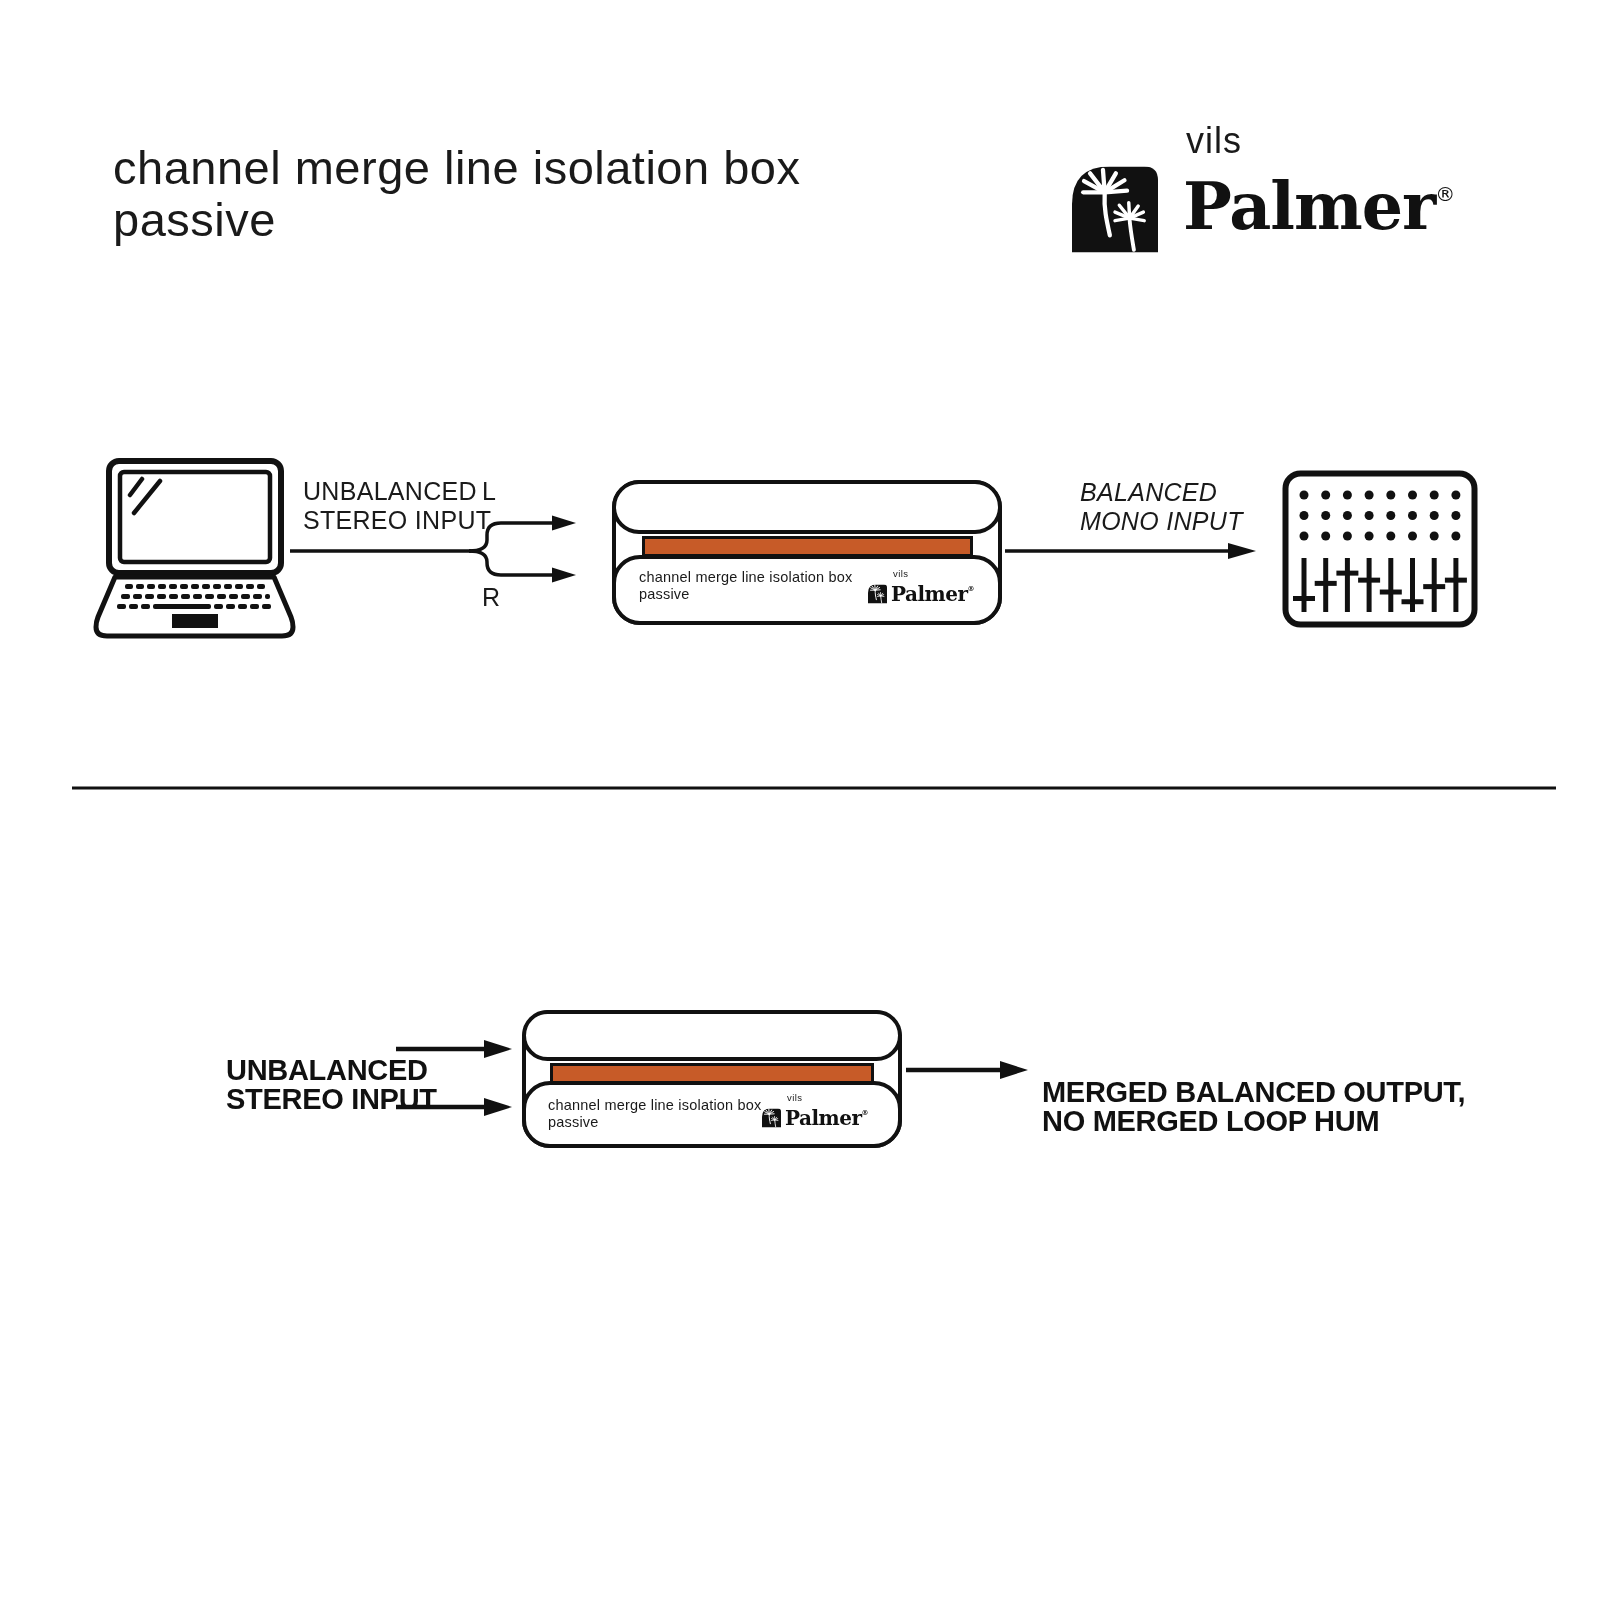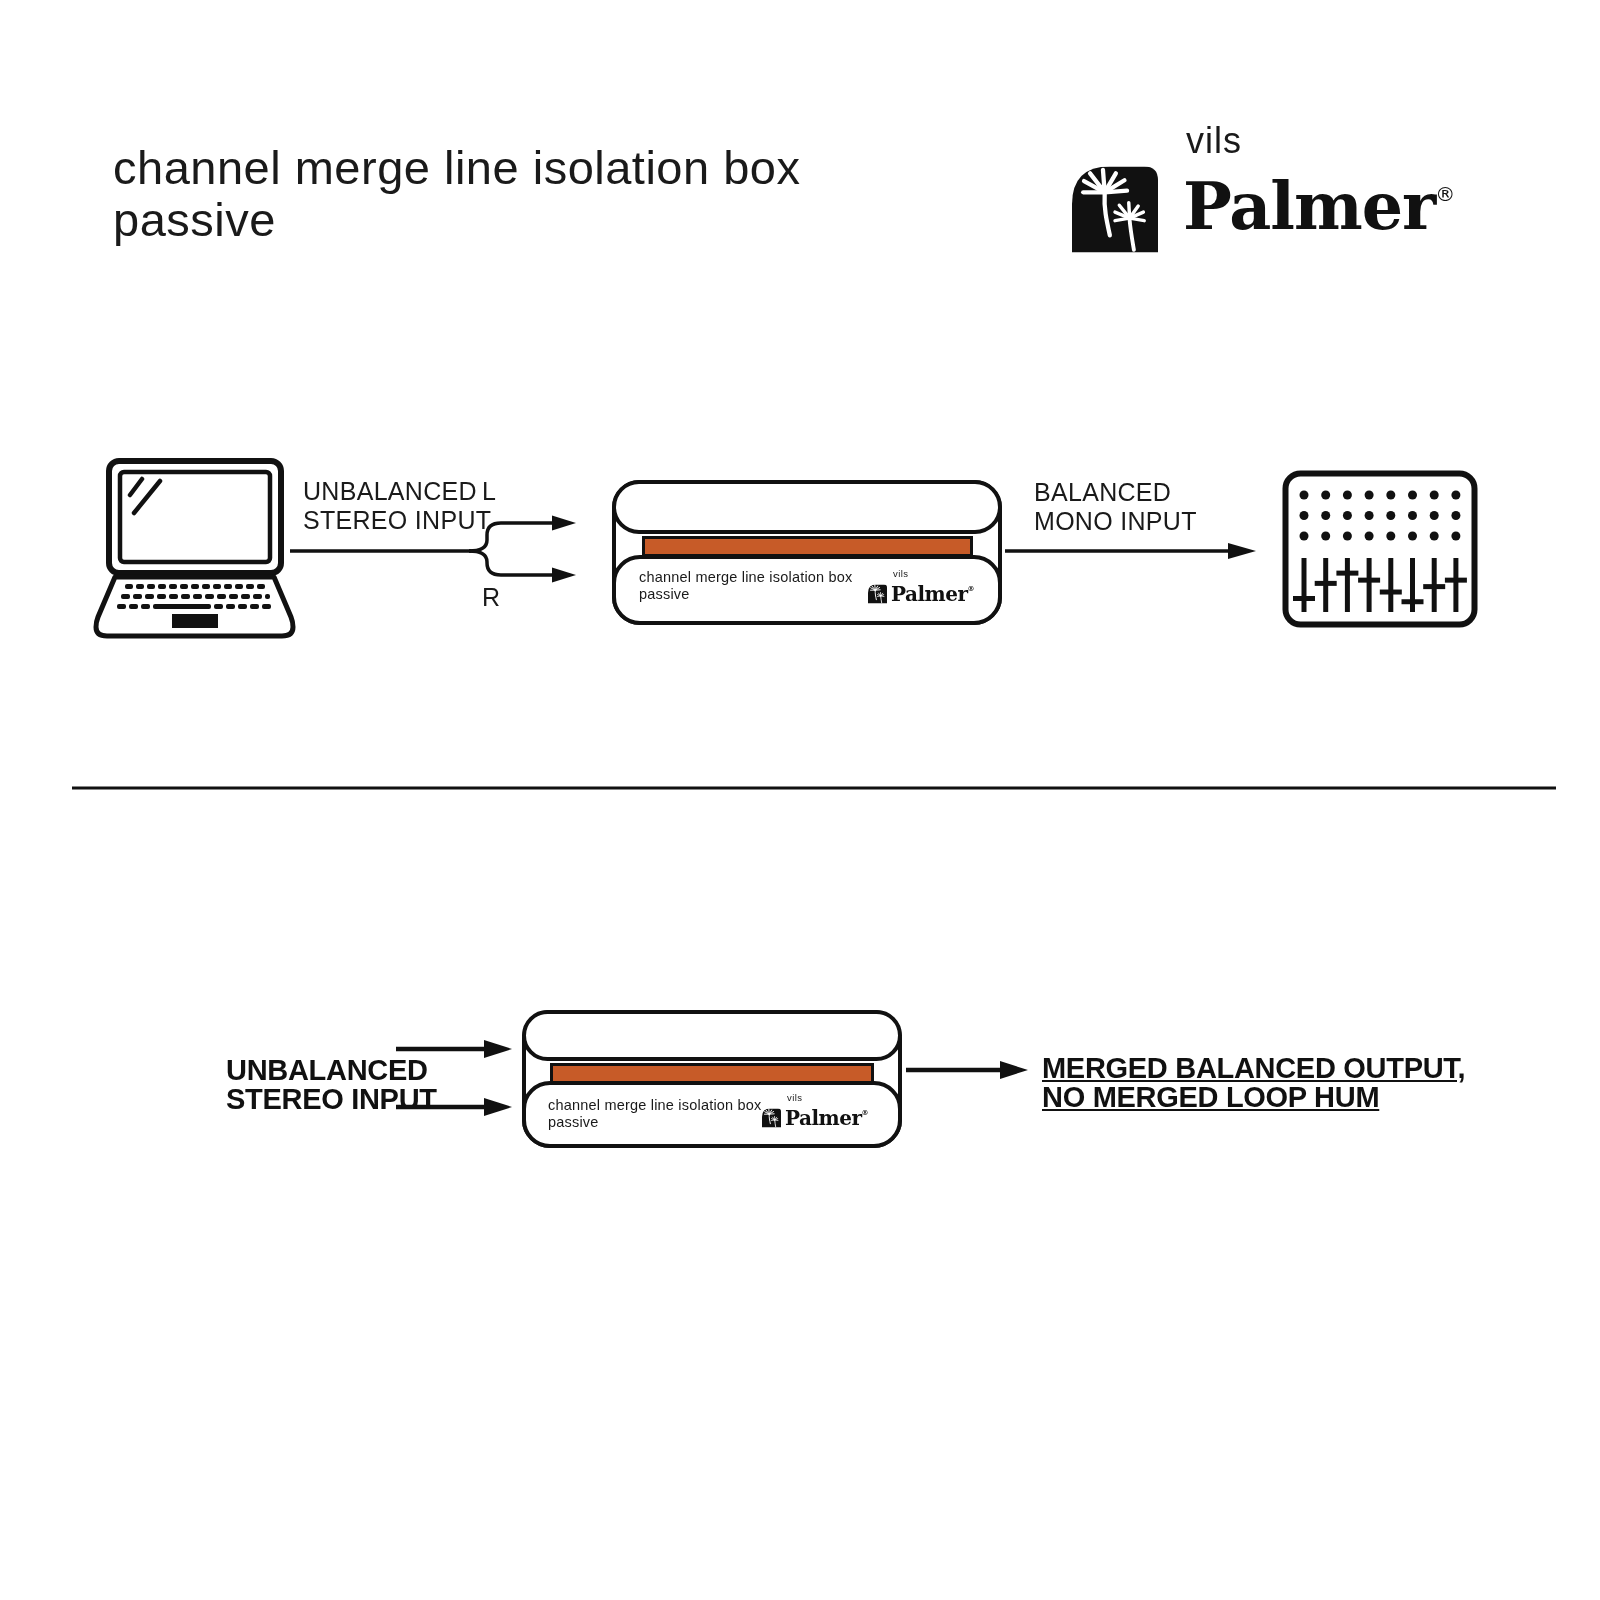--- a/index.html
+++ b/index.html
@@ -179,21 +179,21 @@
       <rect x="80" y="161" width="46" height="14"></rect>
     </g>
   </svg>
 
   <div class="abs lbl" style="left:303px;top:477px;">
     <div>UNBALANCED</div>
     <div>STEREO INPUT</div>
   </div>
   <div class="abs chan" style="left:482px;top:477px;">L</div>
   <div class="abs chan" style="left:482px;top:583px;">R</div>
-  <div class="abs lbl" style="left:1034px;top:478px;">
+  <div class="abs lbl" style="left:1080px;top:478px;font-style:italic;">
     <div>BALANCED</div>
     <div>MONO INPUT</div>
   </div>
 
   <div class="device device-a">
     <div class="device-shell"></div>
     <div class="device-stripe" style="background: rgb(199, 91, 40);"></div>
     <div class="device-lid"></div>
     <div class="device-body"></div>
     <div class="device-label">
@@ -256,21 +256,21 @@
         <line x1="141.2" x2="163.2" y1="116.62" y2="116.62"></line>
         <line x1="173.9" x2="173.9" y1="88" y2="142"></line>
         <line x1="162.9" x2="184.9" y1="110.14" y2="110.14"></line>
       </g>
   </svg>
 
   <div class="abs lbl-bold" style="left:226px;top:1056px;">
     <div>UNBALANCED</div>
     <div>STEREO INPUT</div>
   </div>
-  <div class="abs lbl-bold" style="left:1042px;top:1054px;text-decoration:underline;">
+  <div class="abs lbl-bold" style="left:1042px;top:1078px;">
     <div>MERGED BALANCED OUTPUT,</div>
     <div>NO MERGED LOOP HUM</div>
   </div>
 
   <div class="device device-b">
     <div class="device-shell"></div>
     <div class="device-stripe" style="background: rgb(199, 91, 40);"></div>
     <div class="device-lid"></div>
     <div class="device-body"></div>
     <div class="device-label">

